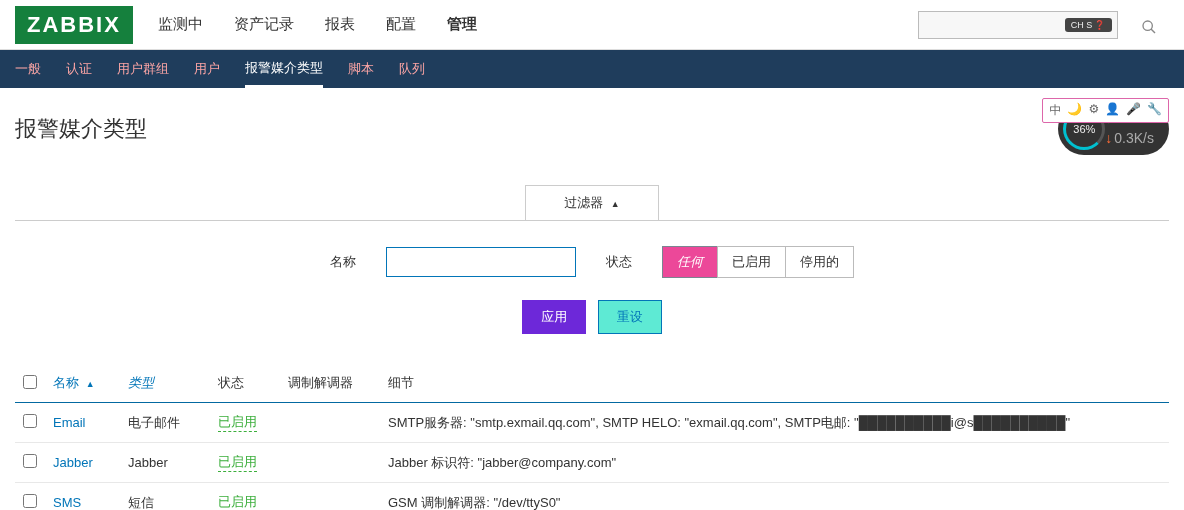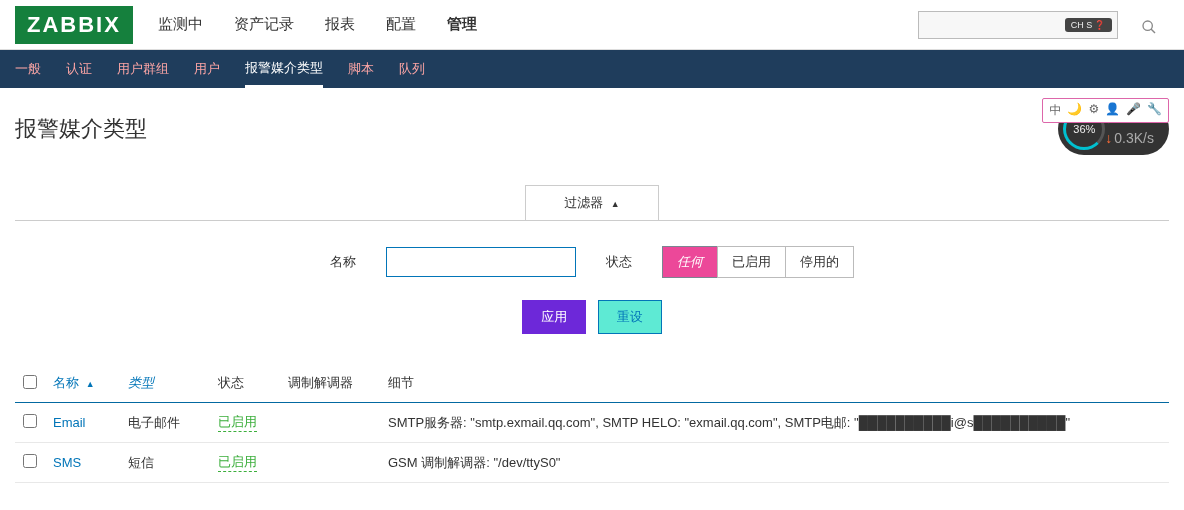--- a/index.html
+++ b/index.html
@@ -162,20 +162,28 @@
       <tr>
         <td><input type="checkbox" style=""></td>
         <td><span class="link">Email</span></td>
         <td>电子邮件</td>
         <td><span class="status-enabled">已启用</span></td>
         <td></td>
         <td>SMTP服务器: "smtp.exmail.qq.com", SMTP HELO: "exmail.qq.com", SMTP电邮: "██████████i@s██████████"</td>
       </tr>
       <tr>
         <td><input type="checkbox" style=""></td>
+        <td><span class="link">Jabber</span></td>
+        <td>Jabber</td>
+        <td><span class="status-enabled">已启用</span></td>
+        <td></td>
+        <td>Jabber 标识符: "jabber@company.com"</td>
+      </tr>
+      <tr>
+        <td><input type="checkbox" style=""></td>
         <td><span class="link">SMS</span></td>
         <td>短信</td>
         <td><span class="status-enabled">已启用</span></td>
         <td></td>
         <td>GSM 调制解调器: "/dev/ttyS0"</td>
       </tr>
     </tbody>
   </table>
 </div>
 

